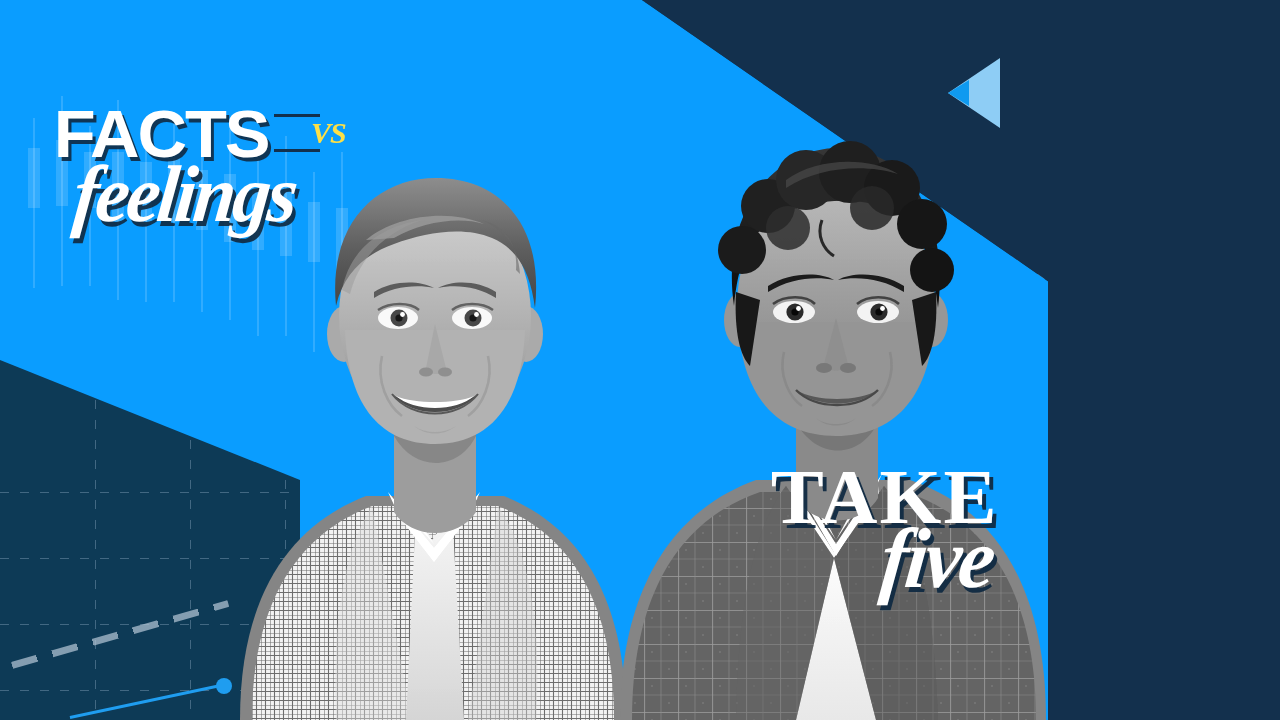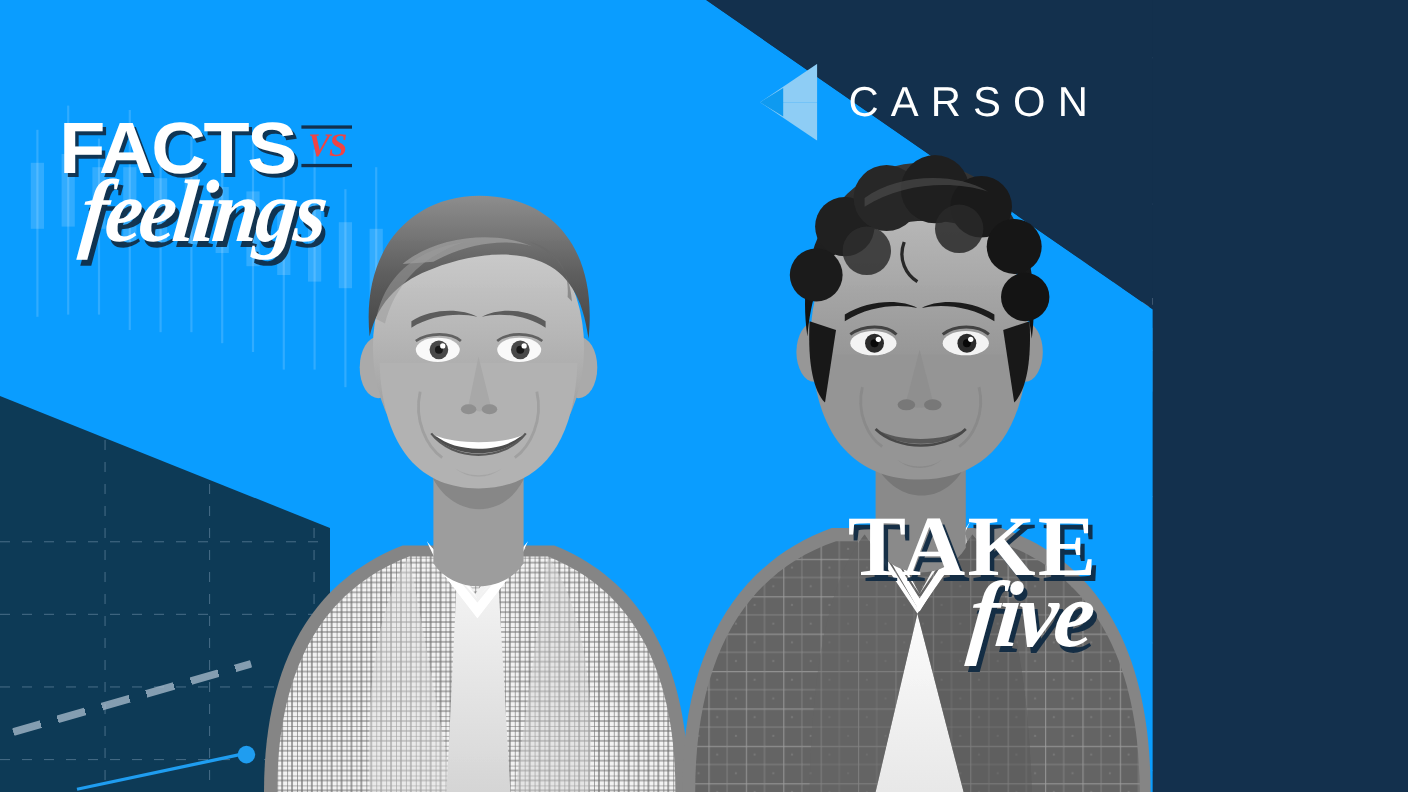--- a/index.html
+++ b/index.html
@@ -81,23 +81,24 @@
     font-family:"Liberation Sans", sans-serif;
     font-weight:bold; font-size:66px; line-height:.92;
     letter-spacing:-2px; color:#ffffff;
     text-shadow: 3px 4px 0 rgba(16,42,66,.9);
     transform:scaleX(1.04);
   }
   .vs-box { margin-top:10px; }
   .vs-rule { height:3px; background:#13304d; width:46px; }
   .vs-text {
     font-family:"Liberation Serif", serif; font-style:italic;
-    font-weight:bold; font-size:30px; color:#ef4444;
+    font-weight:bold; font-size:30px; color:#fde047;
     line-height:1.08; text-align:center; width:46px;
     letter-spacing:-1px;
+    margin-left:31px;
   }
   .feelings-word {
     font-family:"Liberation Serif", serif; font-style:italic;
     font-weight:bold; font-size:76px; line-height:.9; color:#ffffff;
     text-shadow: 4px 5px 0 rgba(16,42,66,.92);
     margin-top:-6px; margin-left:16px;
     transform:skewX(-6deg) scaleY(1.06);
     letter-spacing:-3px;
   }
 
@@ -550,16 +551,15 @@
   </div>
 
   <div class="brand">
     <div class="brand-mark">
       <svg viewBox="0 0 58 70" width="58" height="70" aria-hidden="true">
         <polygon points="58,0 58,35 6,35" fill="#8ecdf5"></polygon>
         <polygon points="58,70 58,35 6,35" fill="#8ecdf5"></polygon>
         <polygon points="6,35 27,22 27,48" fill="#0f9af0"></polygon>
       </svg>
     </div>
-    <div class="brand-text">CARSON</div>
   </div>
 
 </div>
 
 </body></html>

